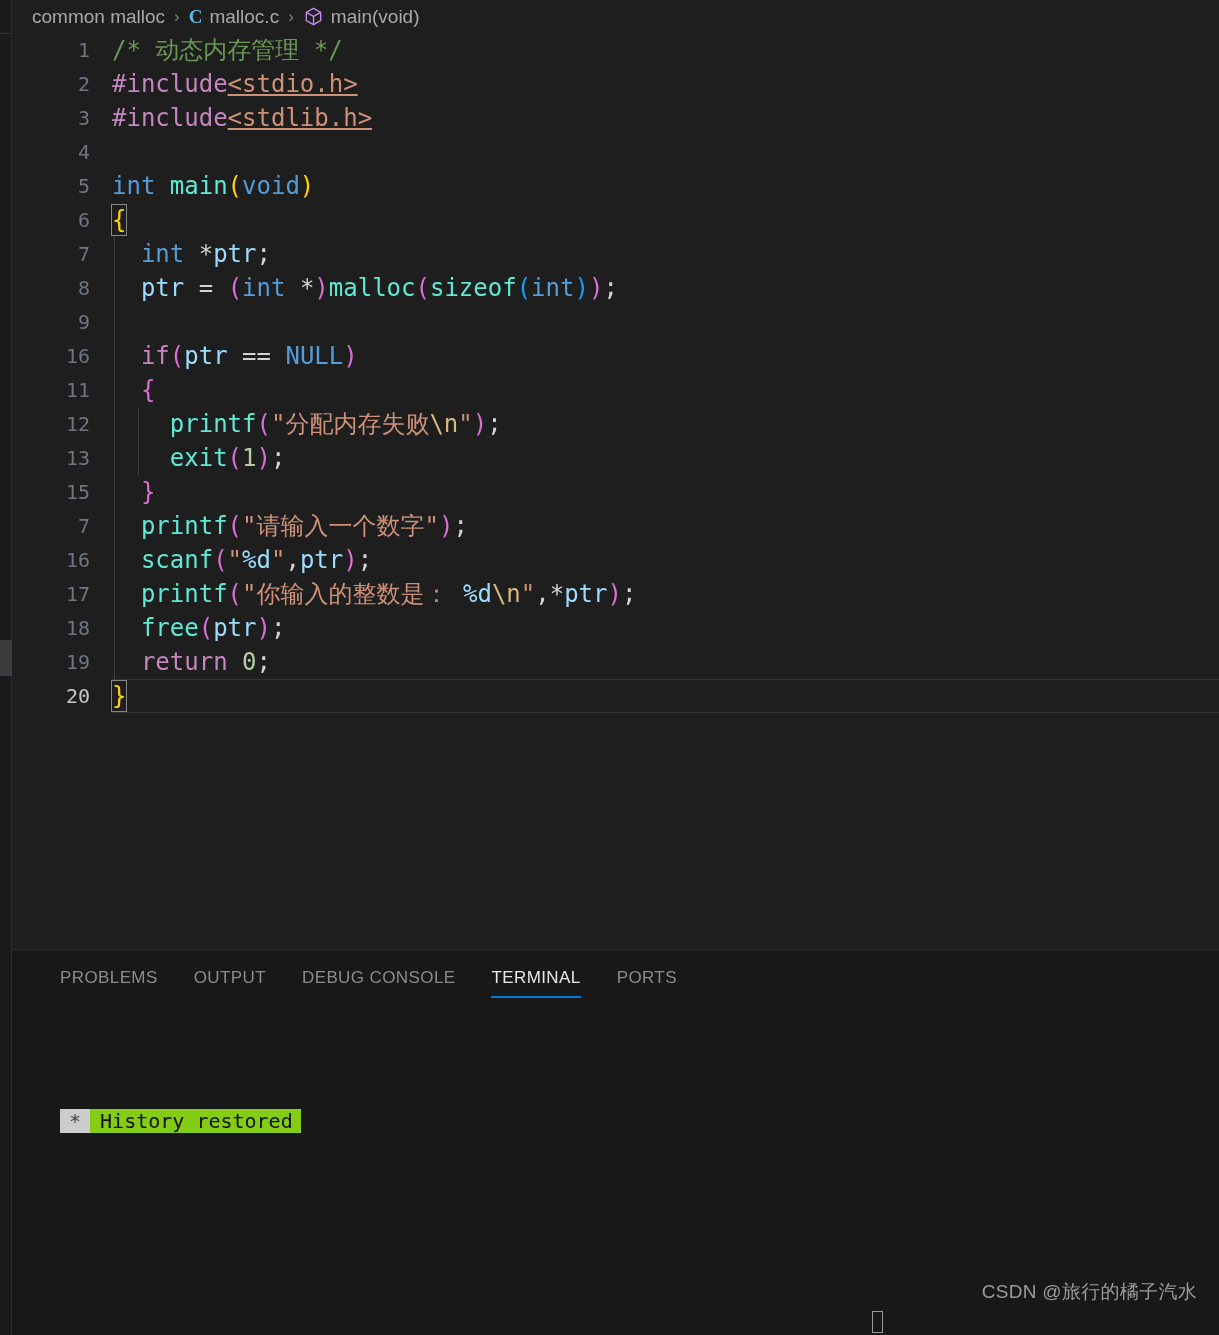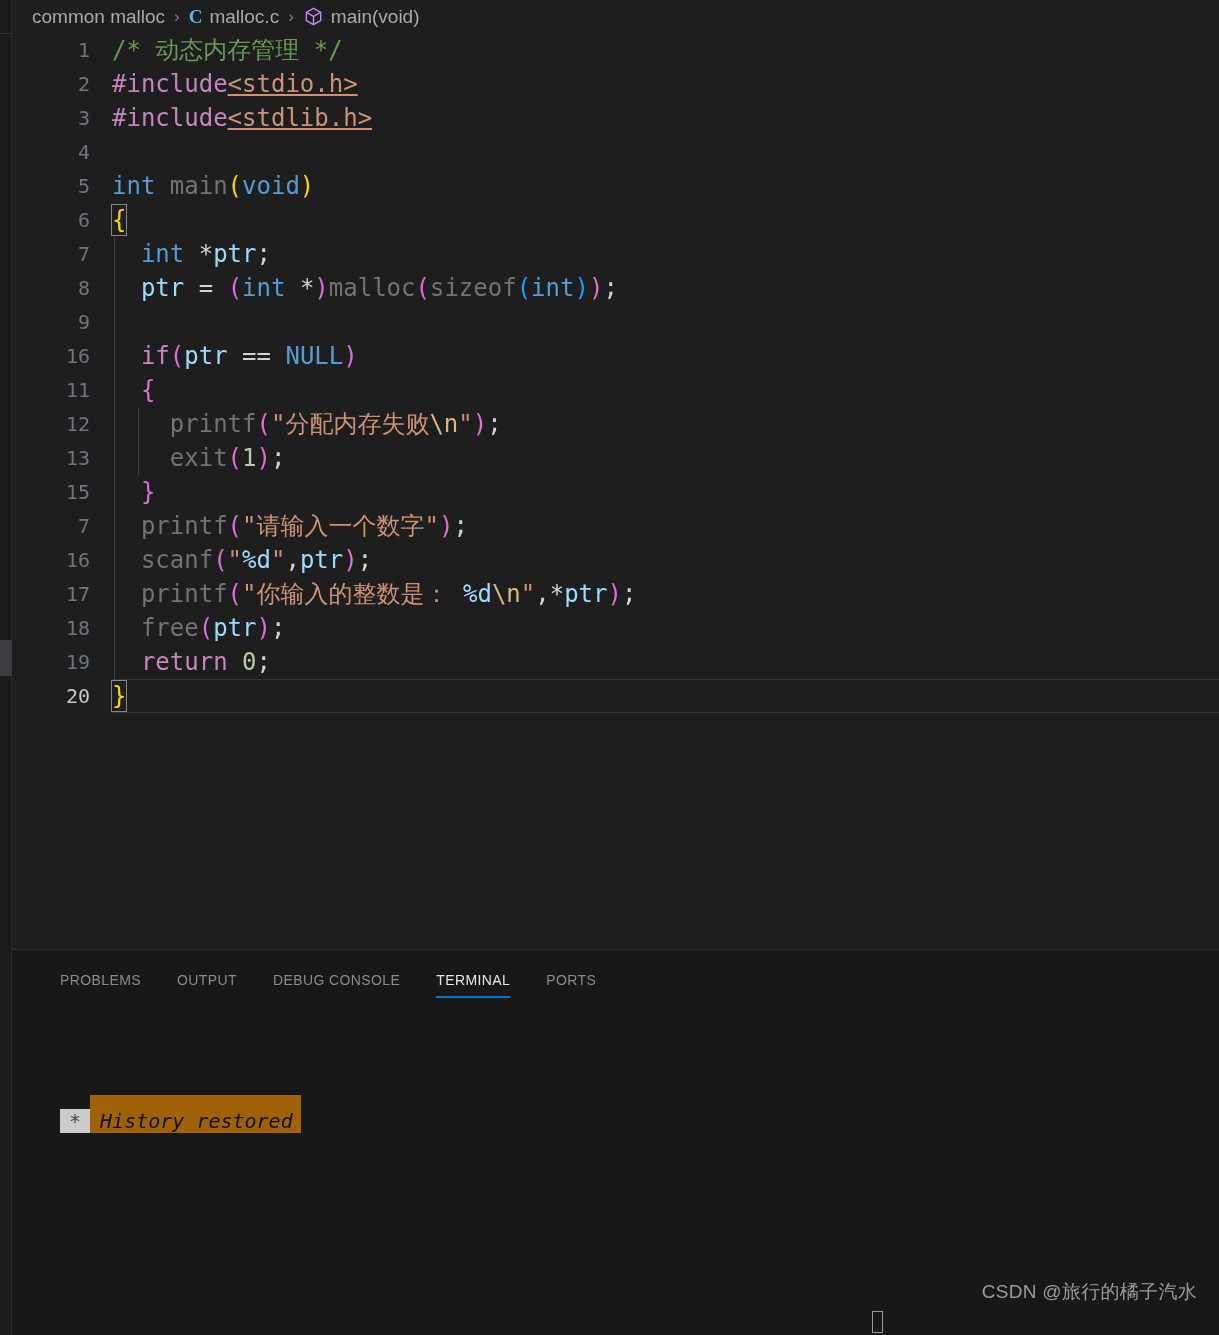--- a/index.html
+++ b/index.html
@@ -75,21 +75,21 @@
 
   
   .guide { position: absolute; top: 0; width: 1px; height: 34px; background: #404040; }
 
   
   .t-comment { color: #6a9955; }
   .t-pre     { color: #c586c0; }
   .t-header  { color: #ce9178; text-decoration: underline; }
   .t-type    { color: #569cd6; }
   .t-kw      { color: #c586c0; }
-  .t-fn      { color: #737373; }
+  .t-fn      { color: #5eead4; }
   .t-var     { color: #9cdcfe; }
   .t-str     { color: #ce9178; }
   .t-esc     { color: #d7ba7d; }
   .t-num     { color: #b5cea8; }
   .t-op      { color: #d4d4d4; }
   .t-br-y    { color: #ffd700; }
   .t-br-p    { color: #da70d6; }
   .t-br-b    { color: #179fff; }
   .t-const   { color: #569cd6; }
   .t-plain   { color: #d4d4d4; }
@@ -101,21 +101,21 @@
 
   
   .panel { flex: 1; background: #181818; display: flex; flex-direction: column; min-height: 0; }
   .panel-tabs {
     height: 56px; flex: none;
     display: flex; align-items: center; gap: 0;
     padding-left: 48px;
     background: #181818;
   }
   .ptab {
-    font-size: 14px; letter-spacing: .4px; color: #8b8b8b;
+    font-size: 17px; letter-spacing: .4px; color: #8b8b8b;
     padding: 0 0 10px 0; margin-right: 36px;
     position: relative; height: 40px; display: flex; align-items: flex-end;
   }
   .ptab.active { color: #e7e7e7; }
   .ptab.active::after {
     content: ""; position: absolute; left: 0; right: 0; bottom: 0;
     height: 2px; background: #0078d4;
   }
 
   
@@ -124,21 +124,21 @@
     padding: 14px 0 0 48px;
     font-family: "DejaVu Sans Mono", monospace;
     font-size: 20px; line-height: 29px;
     color: #cccccc; white-space: pre; overflow: hidden;
   }
   .trow { height: 29px; }
   .trow.blank { height: 29px; }
   .badge-star {
     background: #cccccc; color: #444; padding: 0 9px; margin-right: 0;
   }
-  .badge-hl { background: #a16207; color: #111; padding: 14px 8px 0 10px; font-style: italic; }
+  .badge-hl { background: #84cc16; color: #111; padding: 0 8px 0 10px; }
 
   .watermark {
     position: absolute; right: 22px; bottom: 30px;
     font-size: 19px; color: #9b9b9b;
     font-family: "Liberation Sans", sans-serif;
     letter-spacing: .3px;
   }
   .cursor-box {
     position: absolute; left: 860px; bottom: 2px;
     width: 11px; height: 22px; border: 1px solid #9a9a9a;

